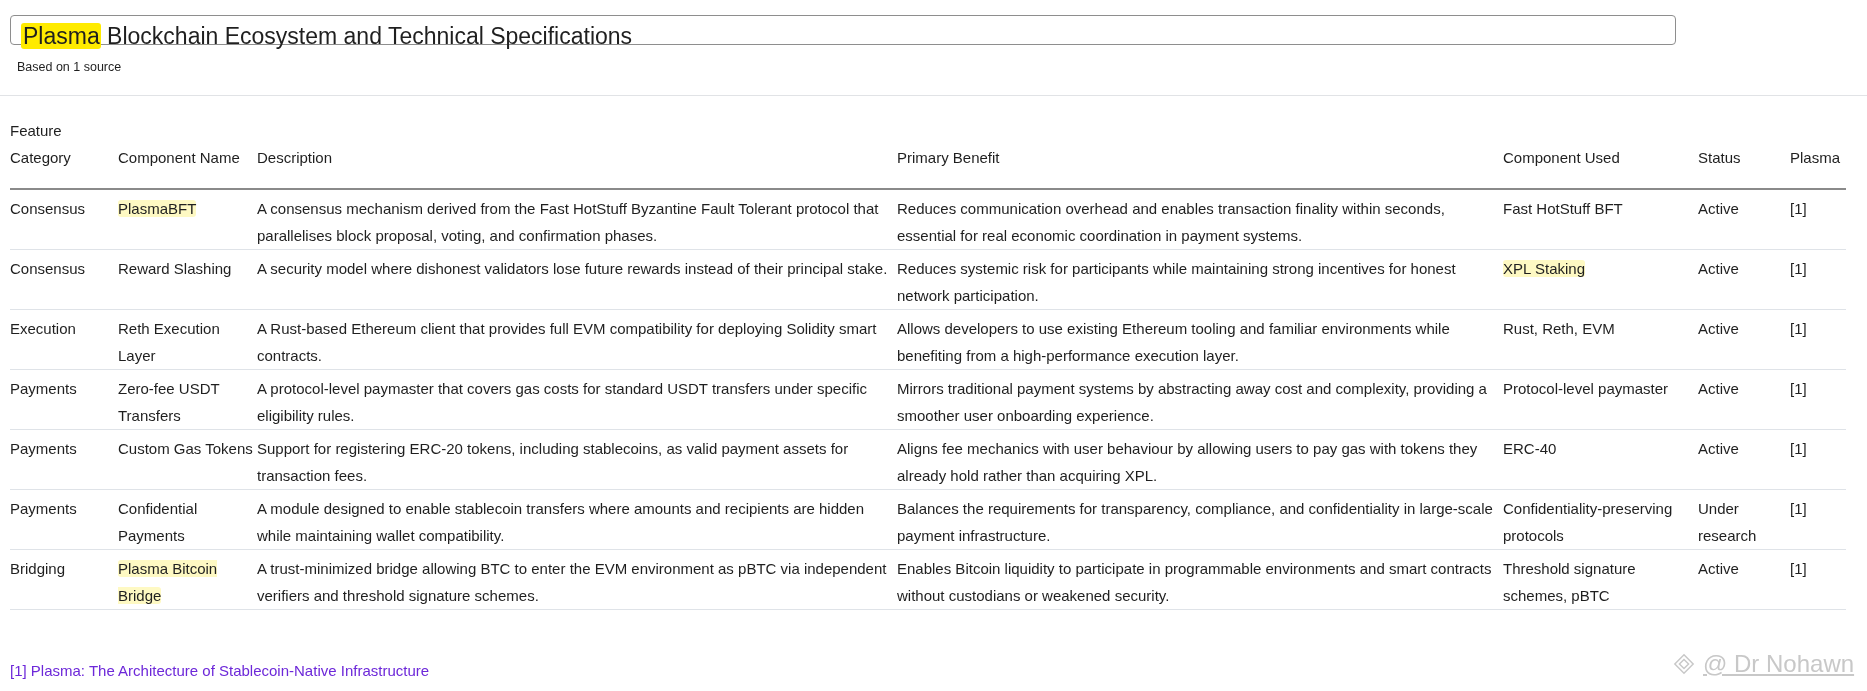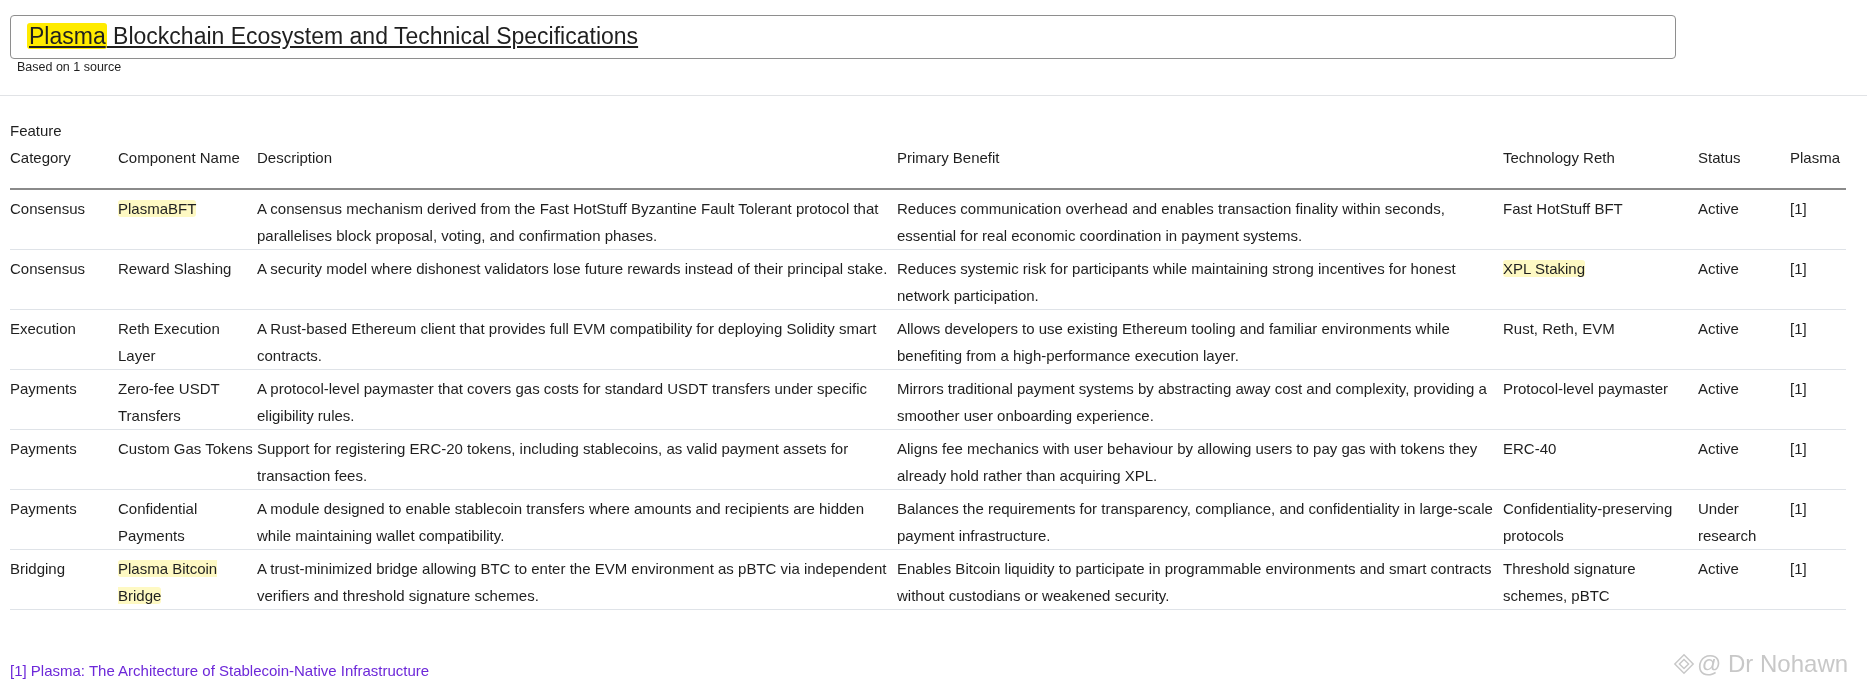--- a/index.html
+++ b/index.html
@@ -1,23 +1,23 @@
 <!DOCTYPE html>
 <html><head>
 <meta charset="utf-8">
 <style>
   html, body { margin:0; padding:0; background:#ffffff; }
   body {
     width:1867px; height:691px; position:relative; overflow:hidden;
     font-family:"Liberation Sans", sans-serif; color:#1f1f1f;
   }
   .title-box {
-    position:absolute; left:10px; top:15px; width:1666px; height:44px;
+    position:absolute; left:10px; top:15px; width:1666px; height:30px;
     border:1px solid #8e8e8e; border-radius:4px; box-sizing:border-box;
-    font-size:23px; line-height:40px; padding-left:18px; color:#1f1f1f;text-decoration:underline;
+    font-size:23px; line-height:40px; padding-left:12px; color:#1f1f1f;
   }
   .hl { background:#fef9c3; border-radius:3px; }
   .hl-title { background:#ffeb00; padding:0 1px 0 2px; margin-left:-2px; border-radius:3px; }
   .subtitle {
     position:absolute; left:17px; top:60px; font-size:12.5px; color:#1f1f1f;
   }
   .top-divider {
     position:absolute; left:0; top:95px; width:1867px; height:1px; background:#e1e3e6;
   }
   table {
@@ -38,21 +38,21 @@
   col.c3 { width:640px; }
   col.c4 { width:606px; }
   col.c5 { width:195px; }
   col.c6 { width:92px; }
   col.c7 { width:56px; }
   .footnote {
     position:absolute; left:10px; top:662px; font-size:15px; color:#6d28d9;
   }
   .watermark {
     position:absolute; left:1673px; top:650px; font-size:24px; color:#c8c8c8;
-    display:flex; align-items:center; gap:2px;
+    display:flex; align-items:center; gap:8px;text-decoration:underline;
   }
   .wm-icon { width:22px; height:22px; }
 </style>
 </head>
 <body>
 
 <div class="title-box"><span class="hl-title">Plasma</span><span> Blockchain Ecosystem and Technical Specifications</span></div>
 <div class="subtitle">Based on 1 source</div>
 <div class="top-divider"></div>
 
@@ -79,21 +79,21 @@
         <th>
           <div>&nbsp;</div>
           <div>Description</div>
         </th>
         <th>
           <div>&nbsp;</div>
           <div>Primary Benefit</div>
         </th>
         <th>
           <div>&nbsp;</div>
-          <div>Technology Reth</div>
+          <div>Component Used</div>
         </th>
         <th>
           <div>&nbsp;</div>
           <div>Status</div>
         </th>
         <th>
           <div>&nbsp;</div>
           <div>Plasma</div>
         </th>
       </tr>

